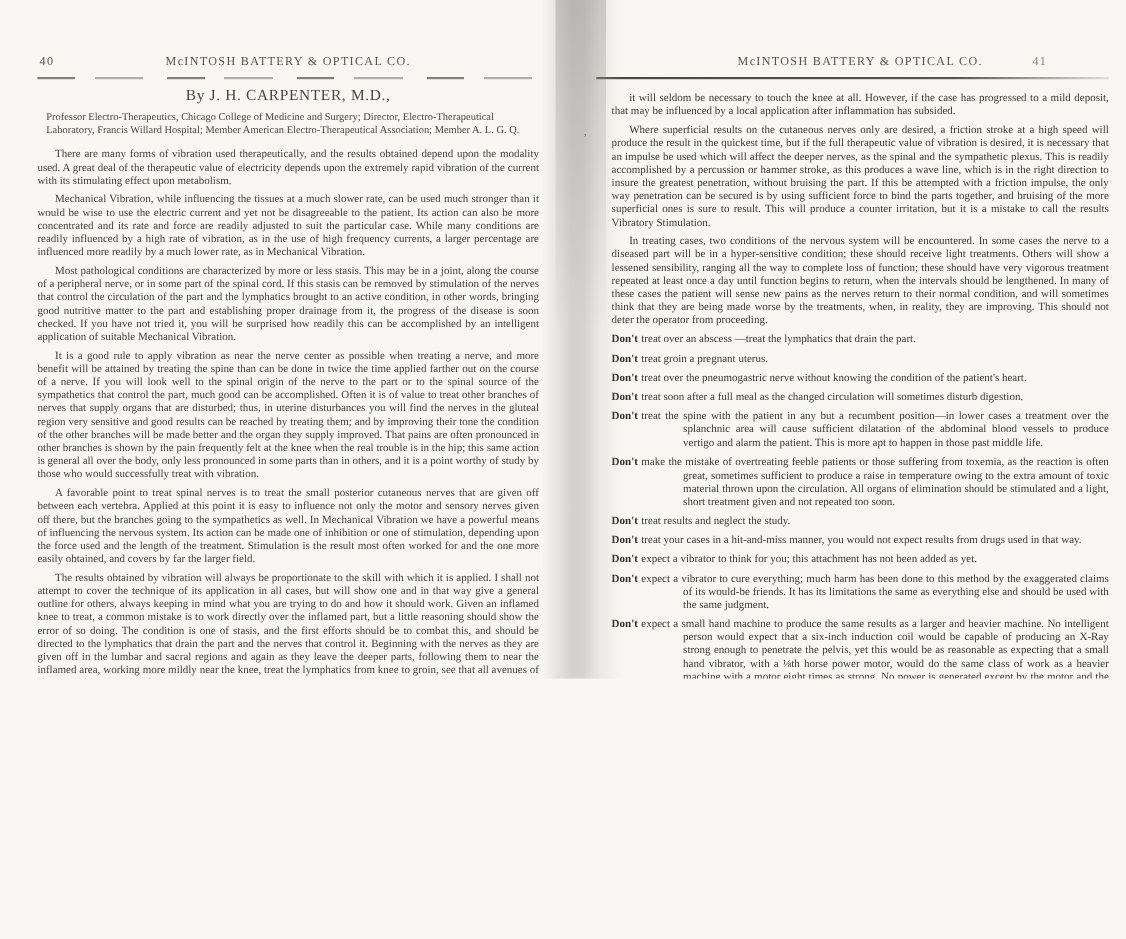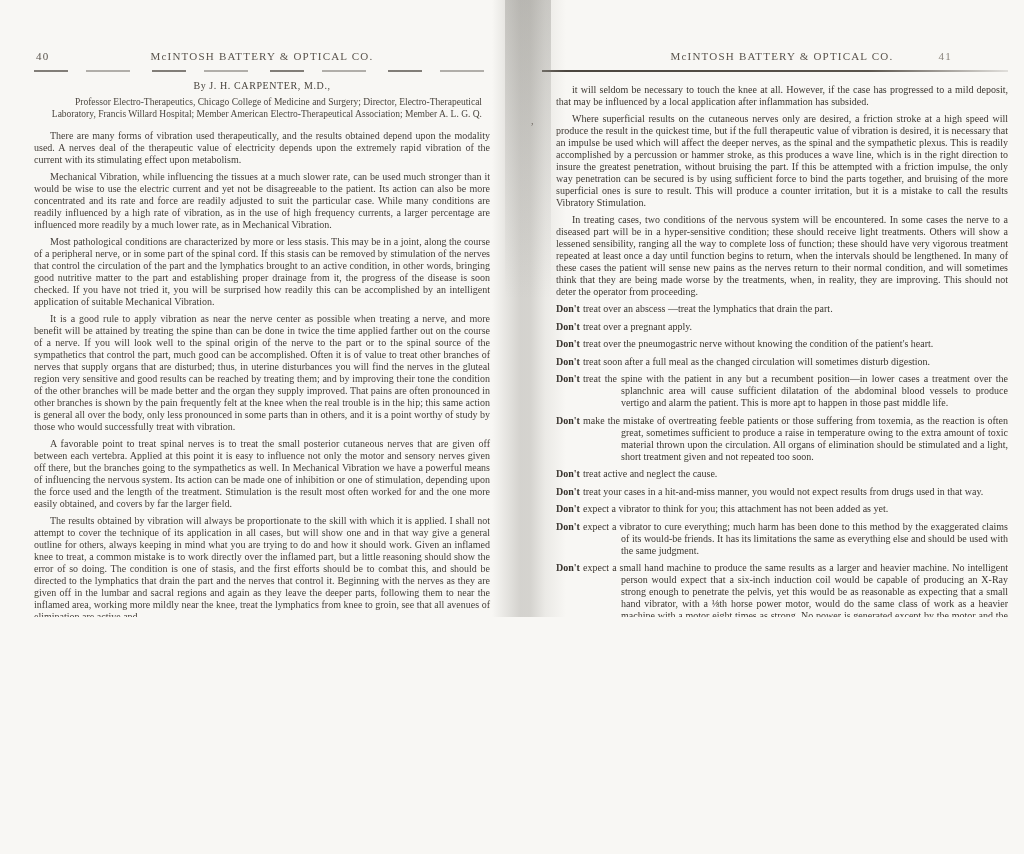--- a/index.html
+++ b/index.html
@@ -58,29 +58,29 @@
     margin: 16px 0 0 0;
     text-align: center;
     font-size: 17px;
     font-weight: bold;
     letter-spacing: 2px;
     color: #37322c;
   }
   .byline {
     margin-top: 8px;
     text-align: center;
-    font-size: 10px;
+    font-size: 14px;
     letter-spacing: .6px;
     color: #4a453e;
     font-family: Liberation Serif, serif;
   }
   .affiliation {
     margin: 5px auto 0 auto;
     max-width: 440px;
-    text-align: right;
+    text-align: left;
     font-size: 9.5px;
     line-height: 12px;
     color: #4a453e;
   }
 
   
   .body-text { margin-top: 10px; }
   .body-text p {
     margin: 0 0 5px 0;
     font-size: 10px;
@@ -176,21 +176,21 @@
       <span class="folio folio-left">40</span>
       <span class="running-head">McINTOSH BATTERY &amp; OPTICAL CO.</span>
     </div>
     <div class="rule rule-broken"></div>
 
     <div class="byline">By J. H. CARPENTER, M.D.,</div>
     <div class="affiliation">Professor Electro-Therapeutics, Chicago College of Medicine and Surgery; Director, Electro-Therapeutical Laboratory, Francis Willard Hospital; Member American Electro-Therapeutical Association; Member A. L. G. Q.</div>
 
     <div class="body-text">
 
-    <p>There are many forms of vibration used therapeutically, and the results obtained depend upon the modality used.  A nerves deal of the therapeutic value of electricity depends upon the extremely rapid vibration of the current with its stimulating effect upon metabolism.</p>
+    <p>There are many forms of vibration used therapeutically, and the results obtained depend upon the modality used.  A great deal of the therapeutic value of electricity depends upon the extremely rapid vibration of the current with its stimulating effect upon metabolism.</p>
         <p>Mechanical Vibration, while influencing the tissues at a much slower rate, can be used much stronger than it would be wise to use the electric current and yet not be disagreeable to the patient.  Its action can also be more concentrated and its rate and force are readily adjusted to suit the particular case.  While many conditions are readily influenced by a high rate of vibration, as in the use of high frequency currents, a larger percentage are influenced more readily by a much lower rate, as in Mechanical Vibration.</p>
         <p>Most pathological conditions are characterized by more or less stasis.  This may be in a joint, along the course of a peripheral nerve, or in some part of the spinal cord.  If this stasis can be removed by stimulation of the nerves that control the circulation of the part and the lymphatics brought to an active condition, in other words, bringing good nutritive matter to the part and establishing proper drainage from it, the progress of the disease is soon checked.  If you have not tried it, you will be surprised how readily this can be accomplished by an intelligent application of suitable Mechanical Vibration.</p>
         <p>It is a good rule to apply vibration as near the nerve center as possible when treating a nerve, and more benefit will be attained by treating the spine than can be done in twice the time applied farther out on the course of a nerve.  If you will look well to the spinal origin of the nerve to the part or to the spinal source of the sympathetics that control the part, much good can be accomplished.  Often it is of value to treat other branches of nerves that supply organs that are disturbed; thus, in uterine disturbances you will find the nerves in the gluteal region very sensitive and good results can be reached by treating them; and by improving their tone the condition of the other branches will be made better and the organ they supply improved.  That pains are often pronounced in other branches is shown by the pain frequently felt at the knee when the real trouble is in the hip; this same action is general all over the body, only less pronounced in some parts than in others, and it is a point worthy of study by those who would successfully treat with vibration.</p>
         <p>A favorable point to treat spinal nerves is to treat the small posterior cutaneous nerves that are given off between each vertebra.  Applied at this point it is easy to influence not only the motor and sensory nerves given off there, but the branches going to the sympathetics as well.  In Mechanical Vibration we have a powerful means of influencing the nervous system.  Its action can be made one of inhibition or one of stimulation, depending upon the force used and the length of the treatment.  Stimulation is the result most often worked for and the one more easily obtained, and covers by far the larger field.</p>
         <p>The results obtained by vibration will always be proportionate to the skill with which it is applied.  I shall not attempt to cover the technique of its application in all cases, but will show one and in that way give a general outline for others, always keeping in mind what you are trying to do and how it should work.  Given an inflamed knee to treat, a common mistake is to work directly over the inflamed part, but a little reasoning should show the error of so doing.  The condition is one of stasis, and the first efforts should be to combat this, and should be directed to the lymphatics that drain the part and the nerves that control it.  Beginning with the nerves as they are given off in the lumbar and sacral regions and again as they leave the deeper parts, following them to near the inflamed area, working more mildly near the knee, treat the lymphatics from knee to groin, see that all avenues of elimination are active and</p>
       </div>
   </div>
 
   <div class="page page-right">
     <div class="page-header">
@@ -208,41 +208,41 @@
 
 
     <div class="donts">
 
     <div class="dont-item">
         <span class="dont-lead">Don't</span>
         <span class="dont-text">treat over an abscess —treat the lymphatics that drain the part.</span>
       </div>
         <div class="dont-item">
         <span class="dont-lead">Don't</span>
-        <span class="dont-text">treat over a pregnant apply.</span>
+        <span class="dont-text">treat groin a pregnant uterus.</span>
       </div>
         <div class="dont-item">
         <span class="dont-lead">Don't</span>
         <span class="dont-text">treat over the pneumogastric nerve without knowing the condition of the patient's heart.</span>
       </div>
         <div class="dont-item">
         <span class="dont-lead">Don't</span>
         <span class="dont-text">treat soon after a full meal as the changed circulation will sometimes disturb digestion.</span>
       </div>
         <div class="dont-item">
         <span class="dont-lead">Don't</span>
         <span class="dont-text">treat the spine with the patient in any but a recumbent position—in lower cases a treatment over the splanchnic area will cause sufficient dilatation of the abdominal blood vessels to produce vertigo and alarm the patient.  This is more apt to happen in those past middle life.</span>
       </div>
         <div class="dont-item">
         <span class="dont-lead">Don't</span>
         <span class="dont-text">make the mistake of overtreating feeble patients or those suffering from toxemia, as the reaction is often great, sometimes sufficient to produce a raise in temperature owing to the extra amount of toxic material thrown upon the circulation.  All organs of elimination should be stimulated and a light, short treatment given and not repeated too soon.</span>
       </div>
         <div class="dont-item">
         <span class="dont-lead">Don't</span>
-        <span class="dont-text">treat active and neglect the cause.</span>
+        <span class="dont-text">treat results and neglect the study.</span>
       </div>
         <div class="dont-item">
         <span class="dont-lead">Don't</span>
         <span class="dont-text">treat your cases in a hit-and-miss manner, you would not expect results from drugs used in that way.</span>
       </div>
         <div class="dont-item">
         <span class="dont-lead">Don't</span>
         <span class="dont-text">expect a vibrator to think for you; this attachment has not been added as yet.</span>
       </div>
         <div class="dont-item">

